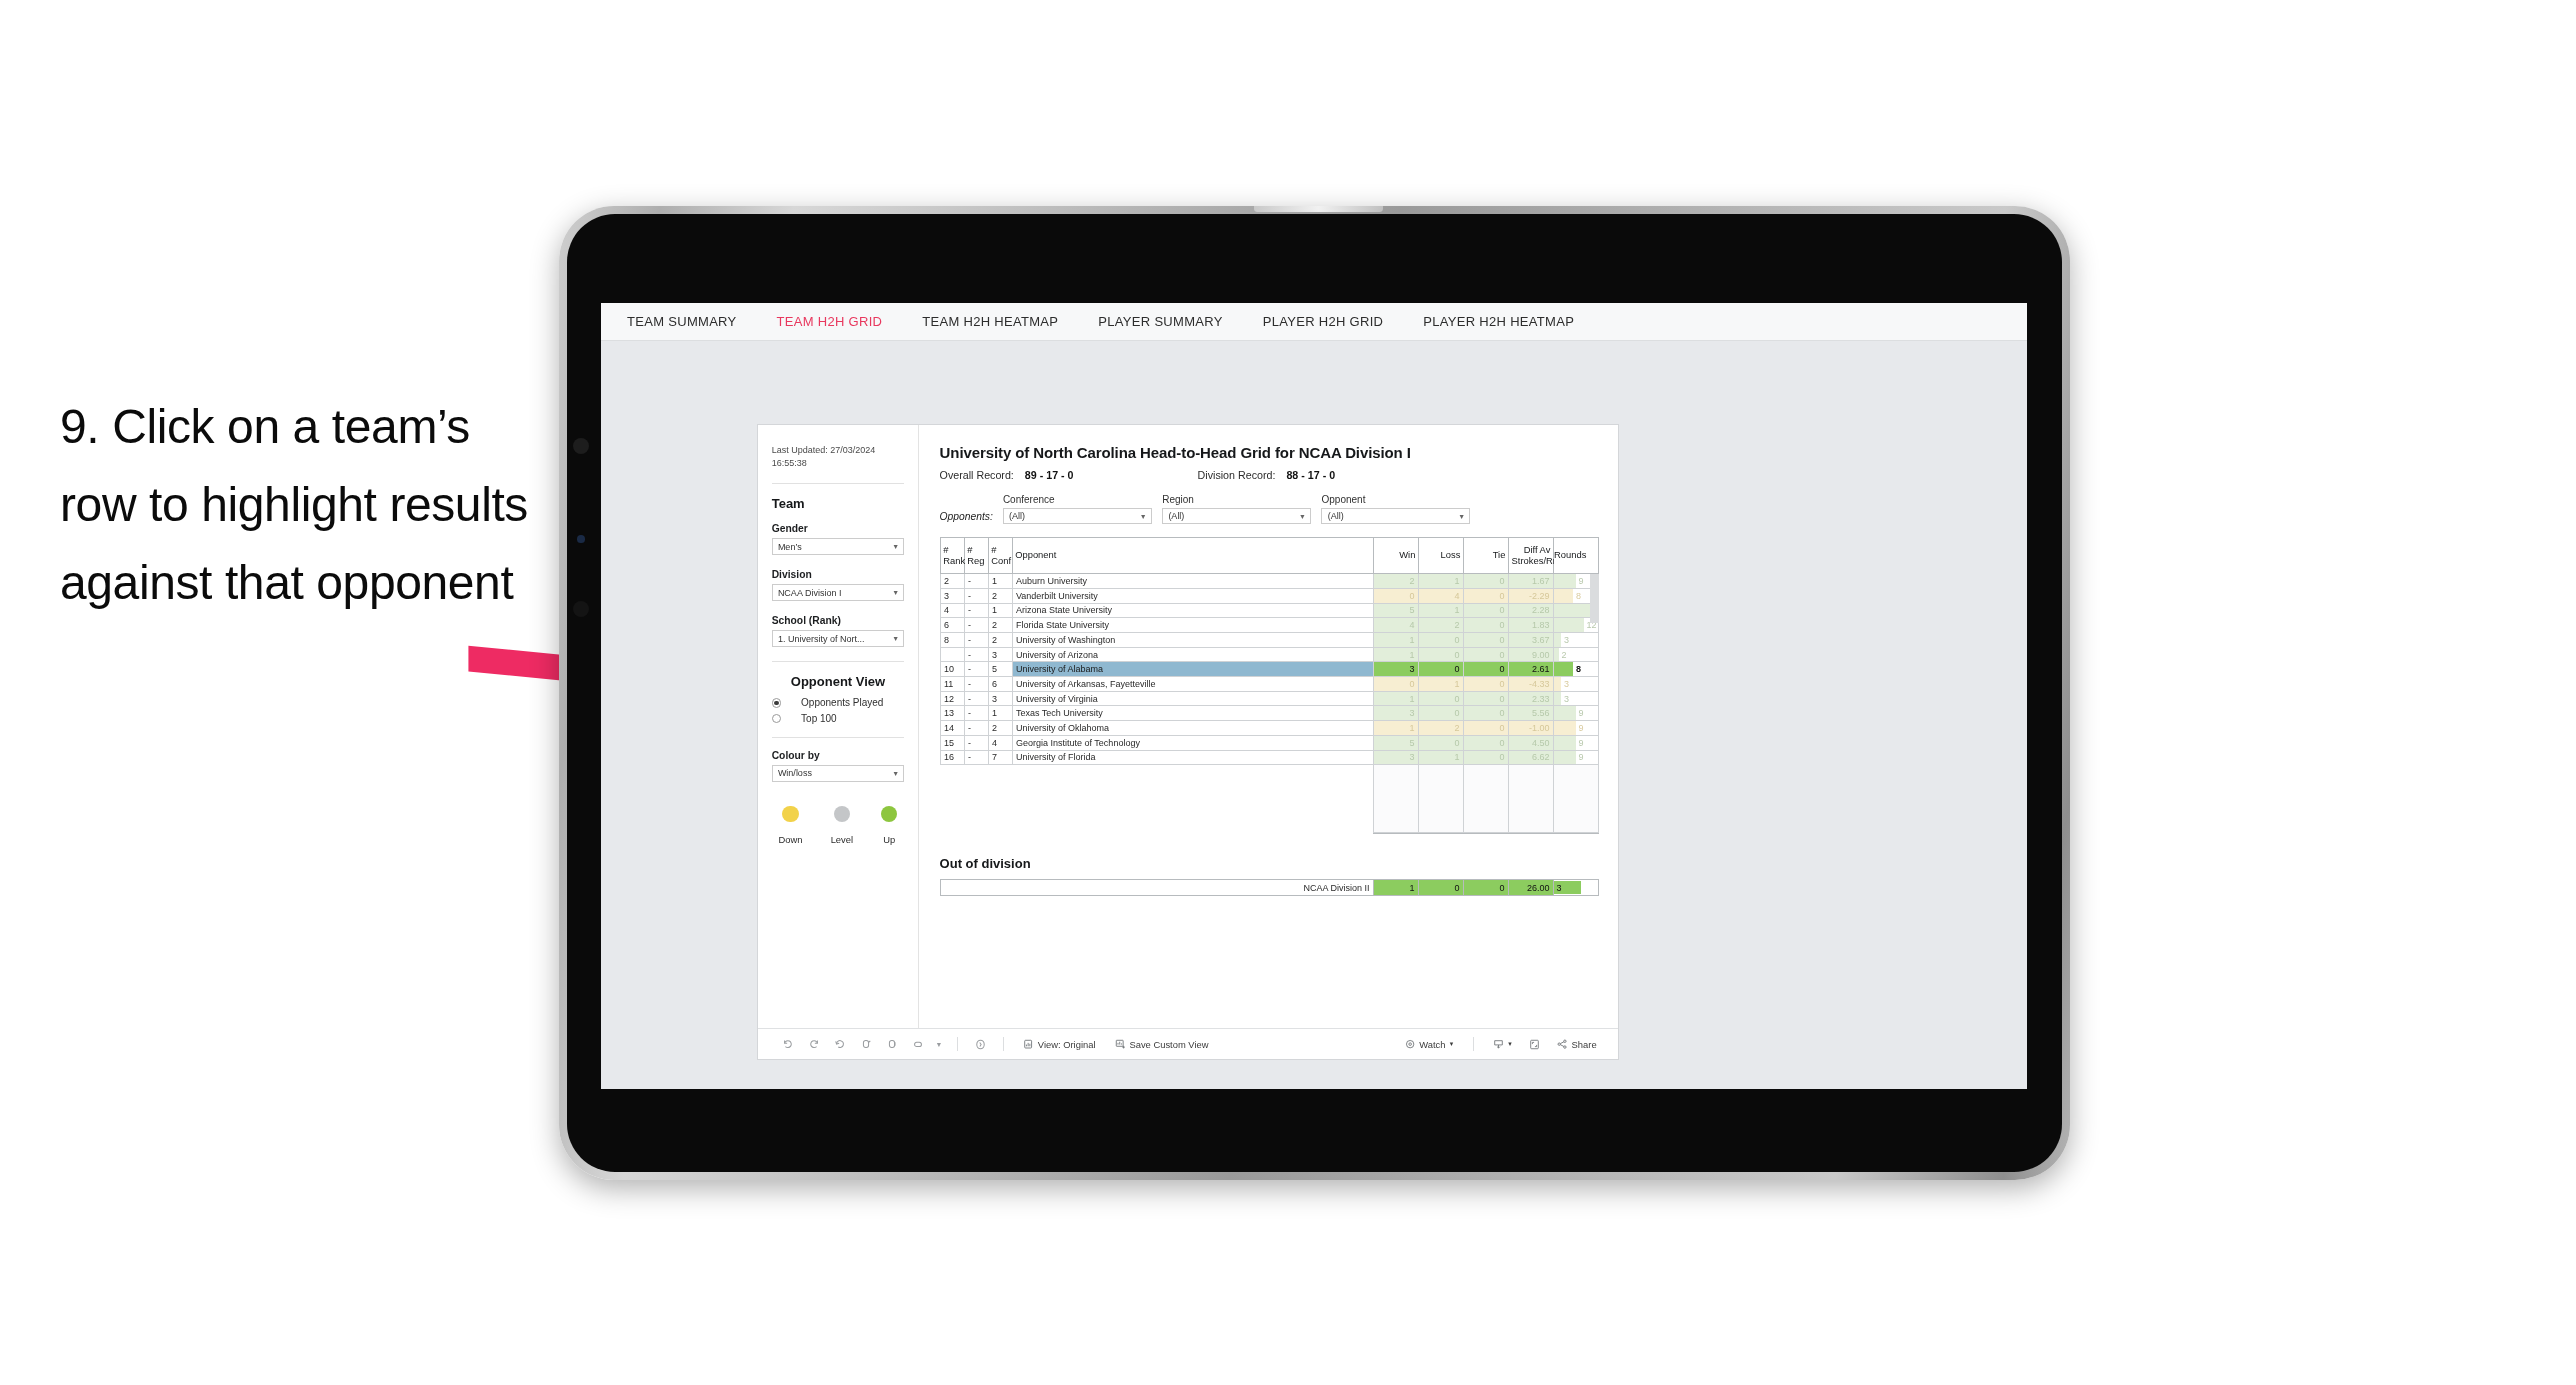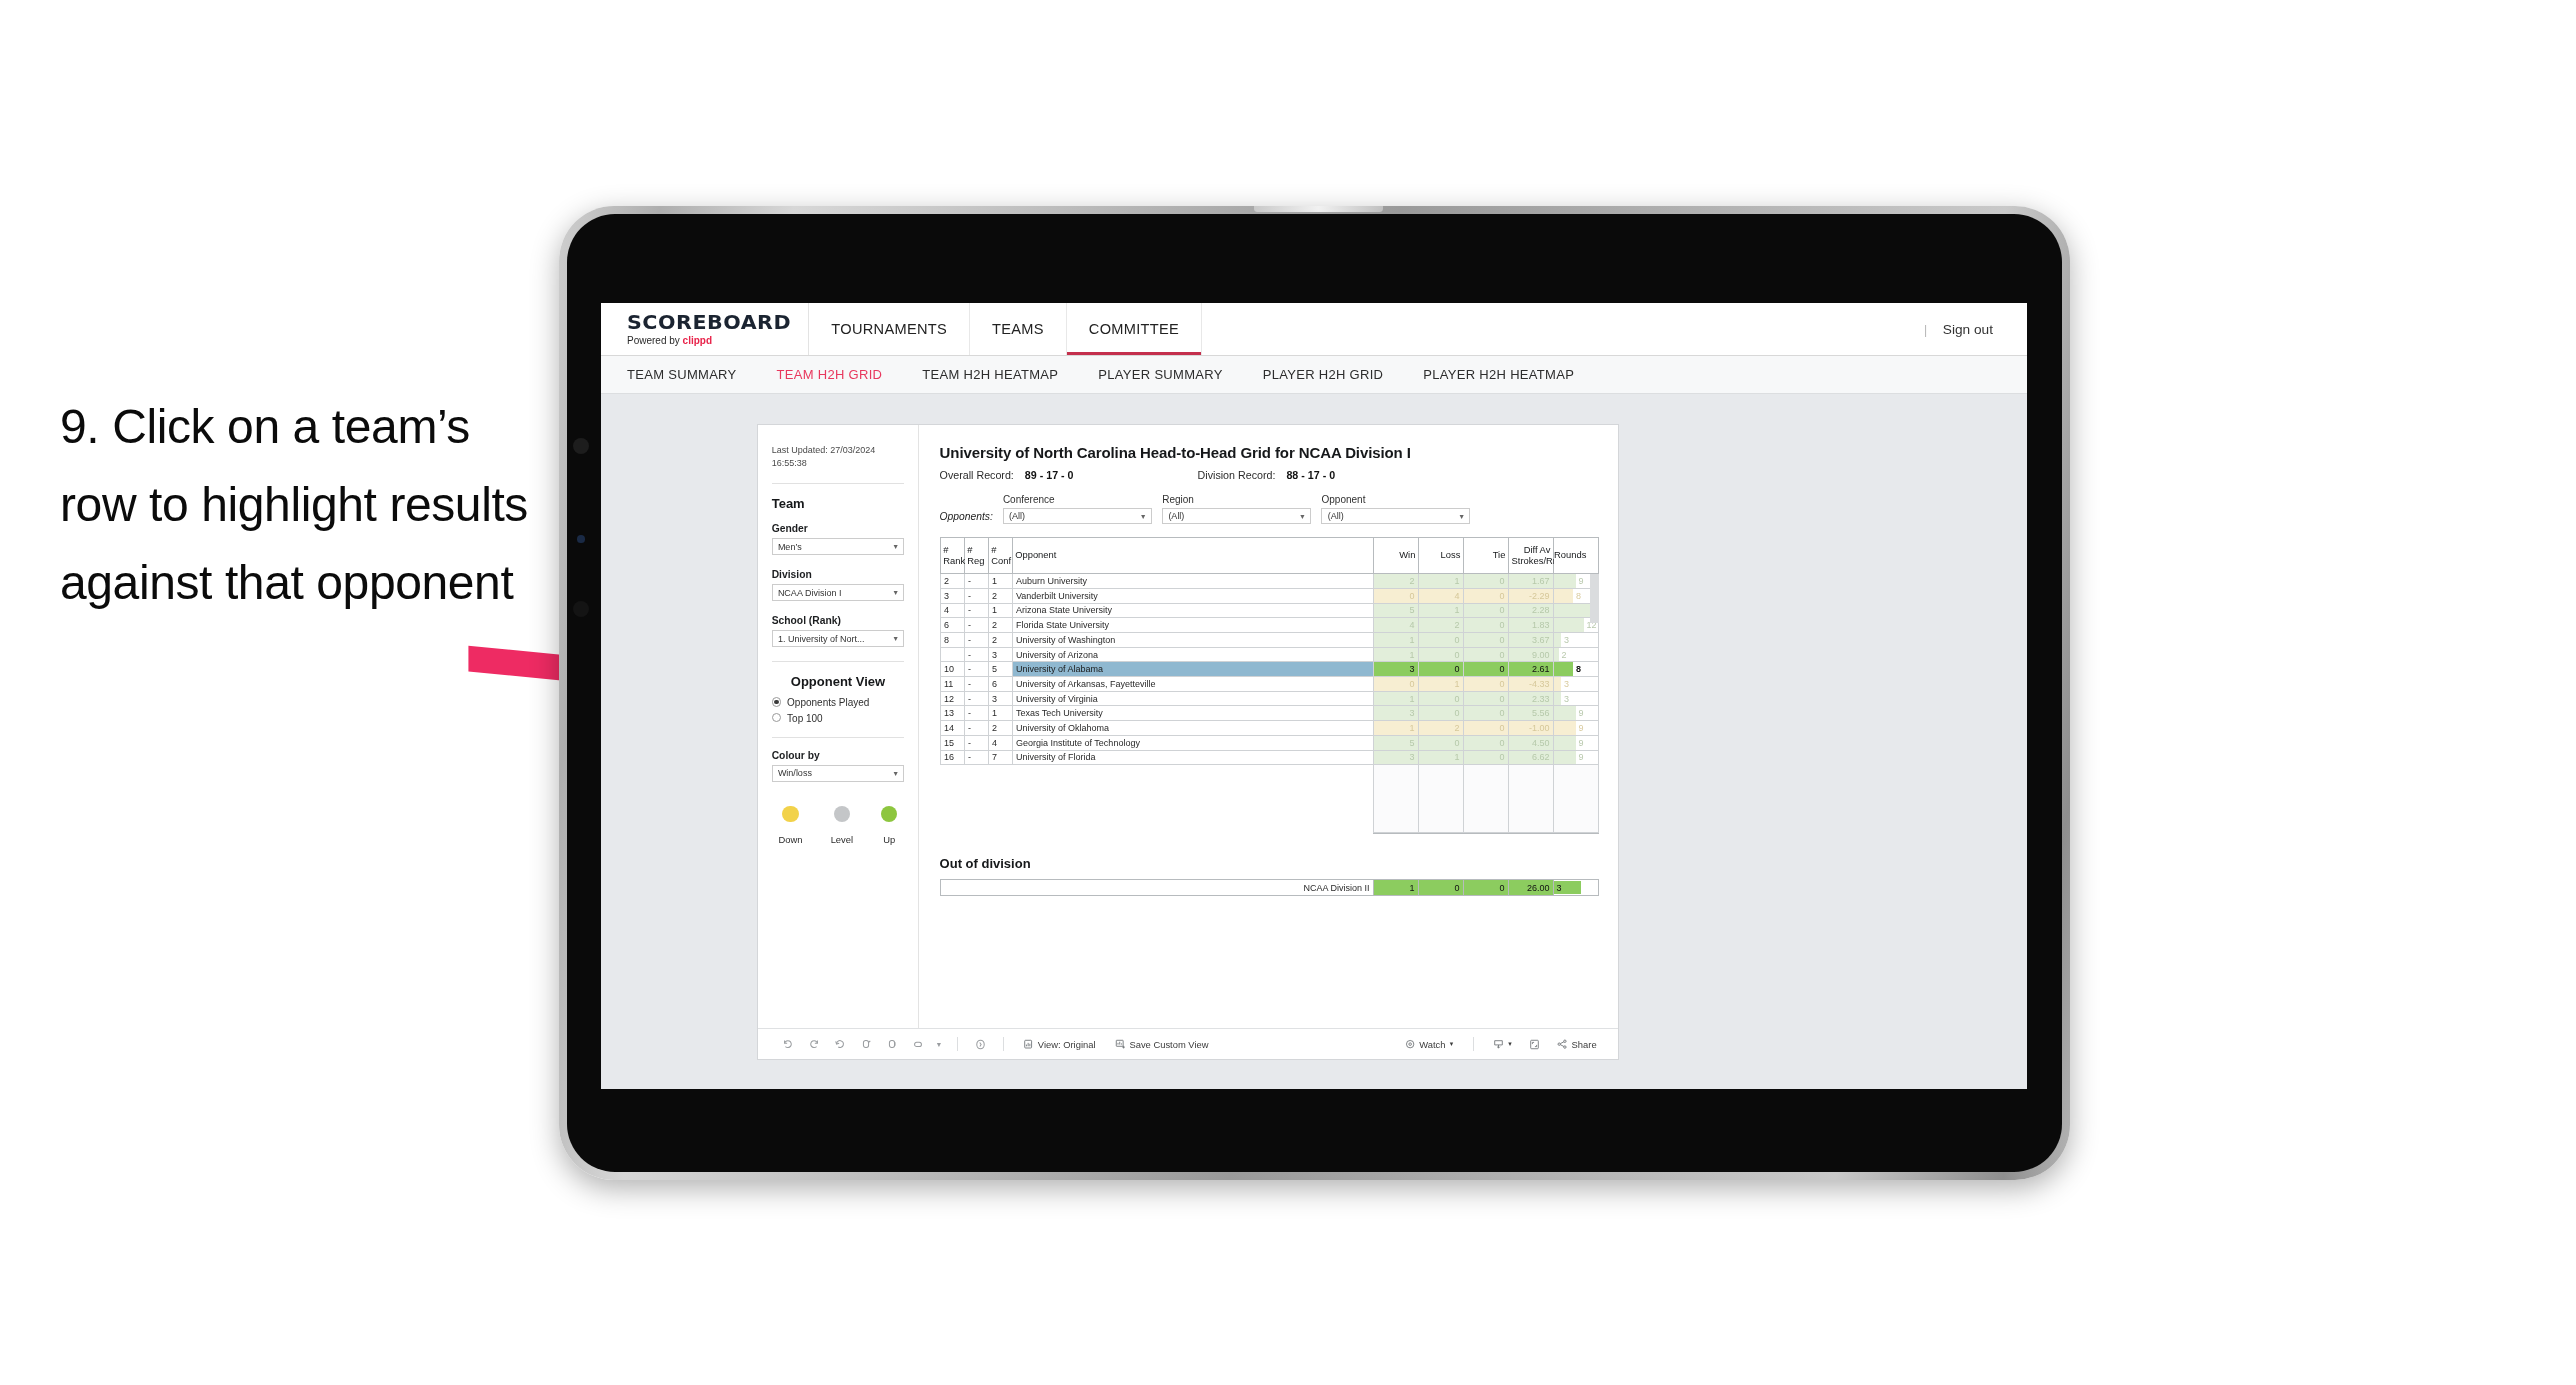--- a/index.html
+++ b/index.html
@@ -151,21 +151,21 @@
   .field-label { font-size: 10.3px; font-weight: 700; color: #1c1e20; margin-bottom: 4.3px; }
   .select {
     height: 17px; border: 0.9px solid #ccc; background: #fff;
     display: flex; align-items: center; justify-content: space-between;
     padding: 0 4.3px 0 5.2px; font-size: 9px; color: #333;
     margin-bottom: 13.7px; cursor: pointer;
     overflow: hidden; white-space: nowrap;
   }
   .select .caret { font-size: 6.9px; color: #666; margin-left: 3.4px; }
   .sec-title.center { text-align: center; font-size: 13px; margin-bottom: 8.6px; }
-  .radio-row { display: flex; align-items: flex-start; gap: 6px; margin-bottom: 4.3px; font-size: 10px; cursor: pointer; }
+  .radio-row { display: flex; align-items: center; gap: 20px; margin-bottom: 4.3px; font-size: 10px; cursor: pointer; }
   .radio {
     width: 9.4px; height: 9.4px; border-radius: 50%;
     border: 0.9px solid #9a9a9a; background: #fff;
     flex: 0 0 9.4px; position: relative;
   }
   .radio.on::after {
     content: ""; position: absolute; left: 1.7px; top: 1.7px;
     width: 4.3px; height: 4.3px; border-radius: 50%; background: #3b3b3b;
   }
   .legend { display: flex; justify-content: space-between; padding: 0 6.9px; margin-top: 24px; }
@@ -279,35 +279,20 @@
 <div id="tablet">
   <div id="tablet-bezel"></div>
   <div class="topnotch"></div>
   <div class="cam c1"></div>
   <div class="cam c2"></div>
   <div class="cam c3"></div>
 </div>
 
 <div id="screen">
 
-  <div class="topbar">
-    <div class="brand">
-      <div class="brand-title">SCOREBOARD</div>
-      <div class="brand-sub"><span>Powered by </span><span class="clippd">clippd</span></div>
-    </div>
-    <div class="topnav">
-      <div class="topnav-item">TOURNAMENTS</div>
-      <div class="topnav-item">TEAMS</div>
-      <div class="topnav-item active">COMMITTEE</div>
-    </div>
-    <div class="topbar-right">
-      <span class="sep-pipe">|</span>
-      <span>Sign out</span>
-    </div>
-  </div>
 
   <div class="subnav">
     <div class="subnav-item">TEAM SUMMARY</div>
     <div class="subnav-item active">TEAM H2H GRID</div>
     <div class="subnav-item">TEAM H2H HEATMAP</div>
     <div class="subnav-item">PLAYER SUMMARY</div>
     <div class="subnav-item">PLAYER H2H GRID</div>
     <div class="subnav-item">PLAYER H2H HEATMAP</div>
   </div>
 

